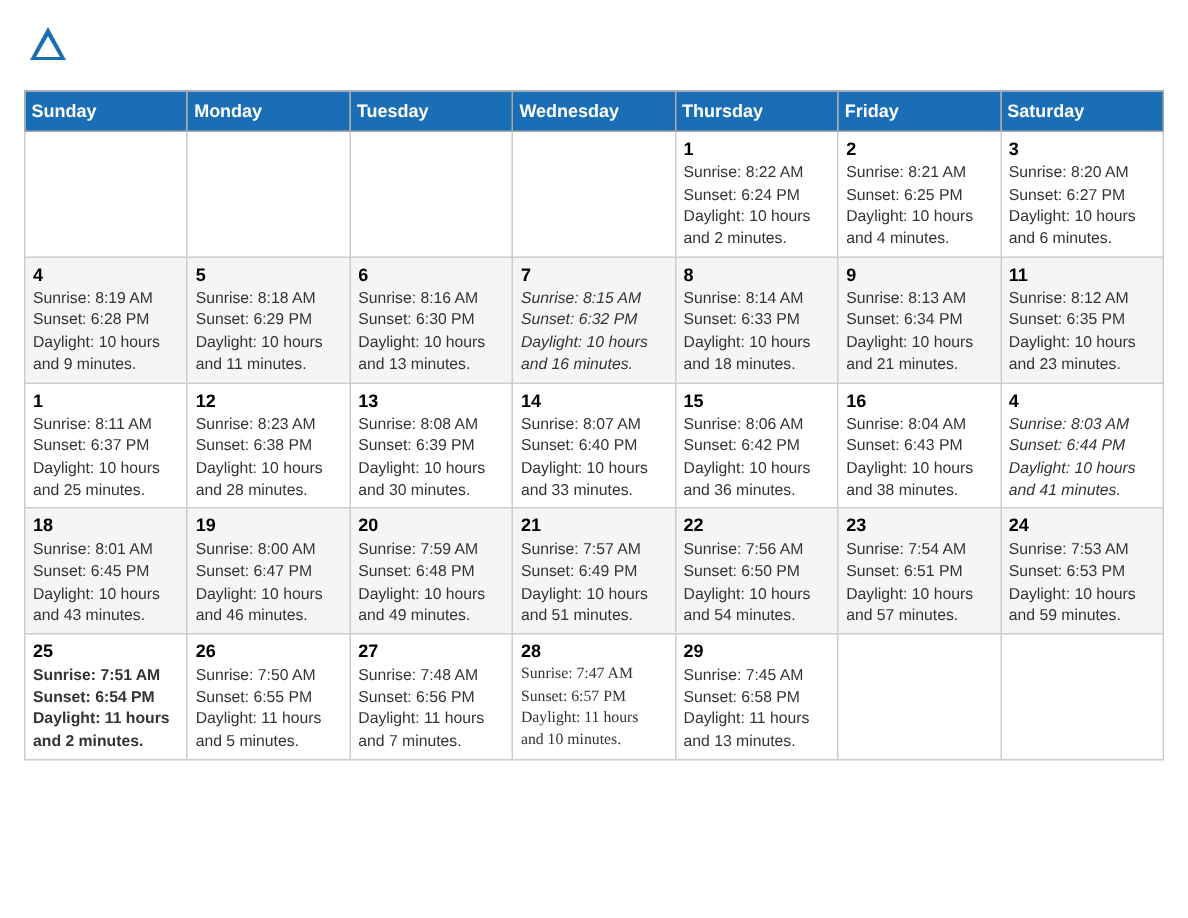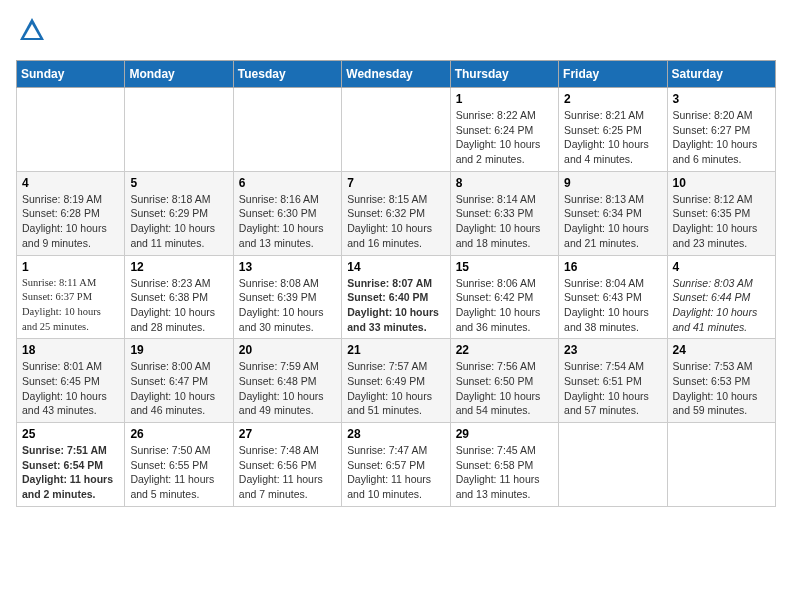--- a/index.html
+++ b/index.html
@@ -175,72 +175,72 @@
         </td>
         <td>
           <span class="day-num">6</span>
           <div class="day-info" style="white-space: pre-line;">Sunrise: 8:16 AM
 Sunset: 6:30 PM
 Daylight: 10 hours
 and 13 minutes.</div>
         </td>
         <td>
           <span class="day-num">7</span>
-          <div class="day-info" style="white-space: pre-line;">Sunrise: 8:15 AM
+          <div class="day-info" style="white-space: pre-line; font-style: italic;">Sunrise: 8:15 AM
 Sunset: 6:32 PM
 Daylight: 10 hours
 and 16 minutes.</div>
         </td>
         <td>
           <span class="day-num">8</span>
           <div class="day-info" style="white-space: pre-line;">Sunrise: 8:14 AM
 Sunset: 6:33 PM
 Daylight: 10 hours
 and 18 minutes.</div>
         </td>
         <td>
           <span class="day-num">9</span>
           <div class="day-info" style="white-space: pre-line;">Sunrise: 8:13 AM
 Sunset: 6:34 PM
 Daylight: 10 hours
 and 21 minutes.</div>
         </td>
         <td>
-          <span class="day-num">10</span>
+          <span class="day-num">11</span>
           <div class="day-info" style="white-space: pre-line;">Sunrise: 8:12 AM
 Sunset: 6:35 PM
 Daylight: 10 hours
 and 23 minutes.</div>
         </td>
       </tr>
       <tr>
         <td>
           <span class="day-num">1</span>
-          <div class="day-info" style="white-space: pre-line; font-family: Liberation Serif, serif;">Sunrise: 8:11 AM
+          <div class="day-info" style="white-space: pre-line;">Sunrise: 8:11 AM
 Sunset: 6:37 PM
 Daylight: 10 hours
 and 25 minutes.</div>
         </td>
         <td>
           <span class="day-num">12</span>
           <div class="day-info" style="white-space: pre-line;">Sunrise: 8:23 AM
 Sunset: 6:38 PM
 Daylight: 10 hours
 and 28 minutes.</div>
         </td>
         <td>
           <span class="day-num">13</span>
           <div class="day-info" style="white-space: pre-line;">Sunrise: 8:08 AM
 Sunset: 6:39 PM
 Daylight: 10 hours
 and 30 minutes.</div>
         </td>
         <td>
           <span class="day-num">14</span>
-          <div class="day-info" style="white-space: pre-line; font-weight: bold;">Sunrise: 8:07 AM
+          <div class="day-info" style="white-space: pre-line;">Sunrise: 8:07 AM
 Sunset: 6:40 PM
 Daylight: 10 hours
 and 33 minutes.</div>
         </td>
         <td>
           <span class="day-num">15</span>
           <div class="day-info" style="white-space: pre-line;">Sunrise: 8:06 AM
 Sunset: 6:42 PM
 Daylight: 10 hours
 and 36 minutes.</div>
@@ -328,21 +328,21 @@
         </td>
         <td>
           <span class="day-num">27</span>
           <div class="day-info" style="white-space: pre-line;">Sunrise: 7:48 AM
 Sunset: 6:56 PM
 Daylight: 11 hours
 and 7 minutes.</div>
         </td>
         <td>
           <span class="day-num">28</span>
-          <div class="day-info" style="white-space: pre-line;">Sunrise: 7:47 AM
+          <div class="day-info" style="white-space: pre-line; font-family: Liberation Serif, serif;">Sunrise: 7:47 AM
 Sunset: 6:57 PM
 Daylight: 11 hours
 and 10 minutes.</div>
         </td>
         <td>
           <span class="day-num">29</span>
           <div class="day-info" style="white-space: pre-line;">Sunrise: 7:45 AM
 Sunset: 6:58 PM
 Daylight: 11 hours
 and 13 minutes.</div>

